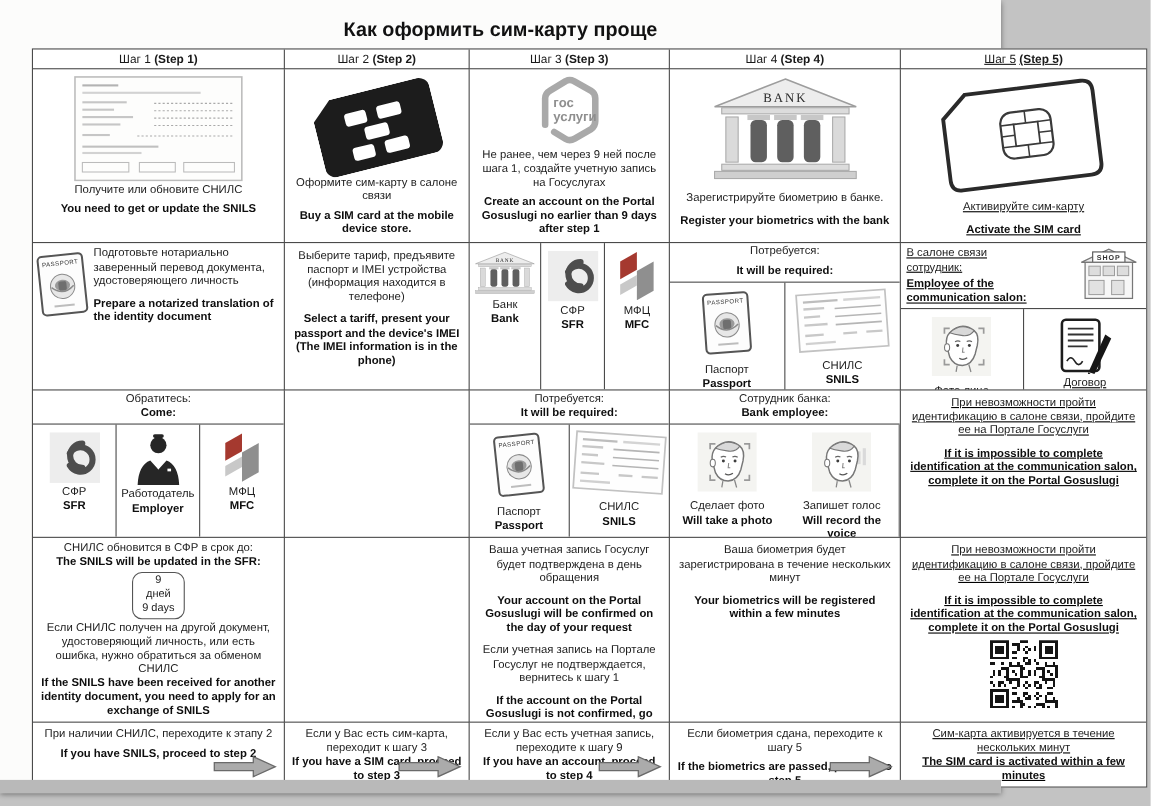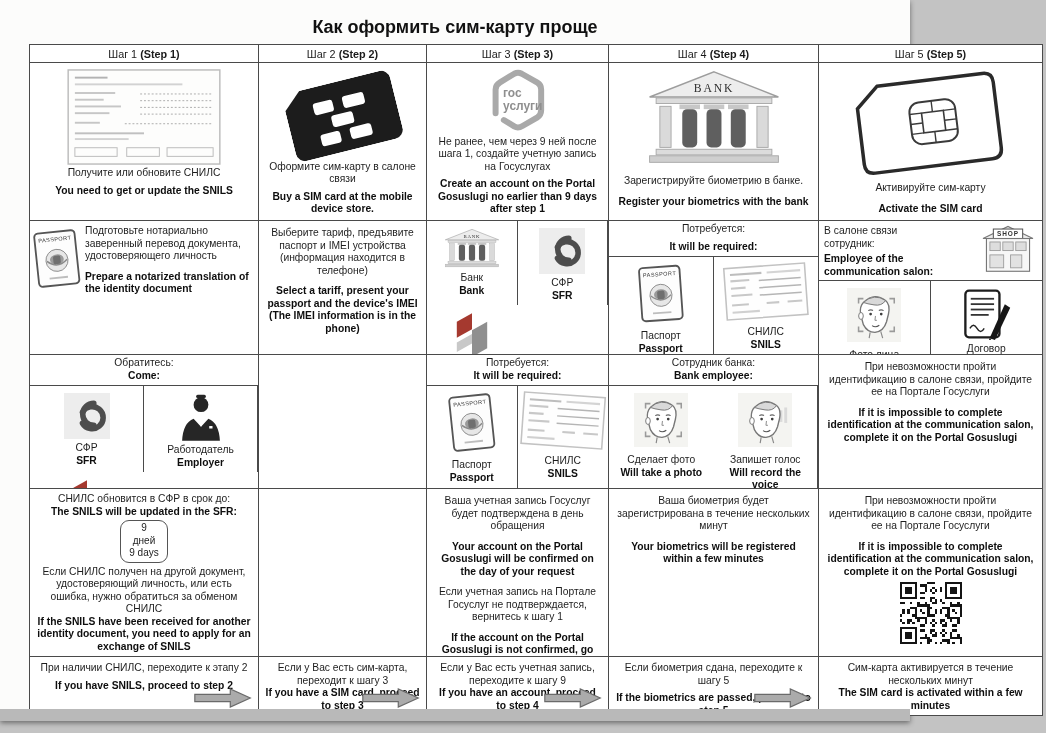--- a/index.html
+++ b/index.html
@@ -8,33 +8,33 @@
   .page{position:absolute;left:0;top:0;width:910px;height:721px;background:#fcfcfb;
         box-shadow:0 2px 5px rgba(0,0,0,.45);}
   .title{position:absolute;top:17px;left:0;width:100%;text-align:center;
          font-size:18px;font-weight:bold;color:#111;}
   .table{position:absolute;left:29px;top:44px;width:1012px;display:grid;
          grid-template-columns:229px 168px 182px 210px 223px;
          grid-template-rows:18px 158px 134px 134px 168px 58px;
          border:1px solid #4a4a4a;background:#fff;}
   .cell{border-right:1px solid #4a4a4a;border-bottom:1px solid #4a4a4a;
         position:relative;overflow:hidden;display:flex;flex-direction:column;}
-  .cell.lastcol{border-right:none;}
+  .cell.lastcol{border-right:none;text-decoration:underline;}
   .cell.lastrow{border-bottom:none;}
   .hcell{align-items:center;justify-content:center;flex-direction:row;
          font-size:10.8px;color:#1a1a1a;}
   .hcell .hb{font-weight:bold;margin-left:3px;}
   .p{padding:4px 6px;text-align:center;}
   .ru{font-size:10.3px;line-height:1.22;color:#1d1d1d;}
   .en{font-size:10.3px;line-height:1.22;color:#0e0e0e;font-weight:bold;}
   .gap{margin-top:8px;}
   .gap-s{margin-top:5px;}
   .sect-head{border-bottom:1px solid #4a4a4a;padding:2px 4px 3px;text-align:center;}
   .subrow{display:grid;flex:1;}
-  .cols3{grid-template-columns:1fr 1fr;}
+  .cols3{grid-template-columns:1fr 1fr 1fr;}
   .cols2{grid-template-columns:1fr 1fr;}
   .subcell{border-right:1px solid #4a4a4a;display:flex;flex-direction:column;
            align-items:center;justify-content:flex-start;padding:7px 3px 3px;text-align:center;}
   .subcell.last{border-right:none;}
   .icwrap{display:flex;align-items:center;justify-content:center;margin-bottom:3px;}
   
   .sim-black{width:110px;height:76px;background:#1c1c1c;border-radius:10px;
              clip-path:polygon(0 24%,17% 0,100% 0,100% 100%,0 100%);
              transform:rotate(-14deg);position:relative;margin:14px auto 10px;}
   .sim-black .pad{position:absolute;background:#fff;border-radius:3px;}

